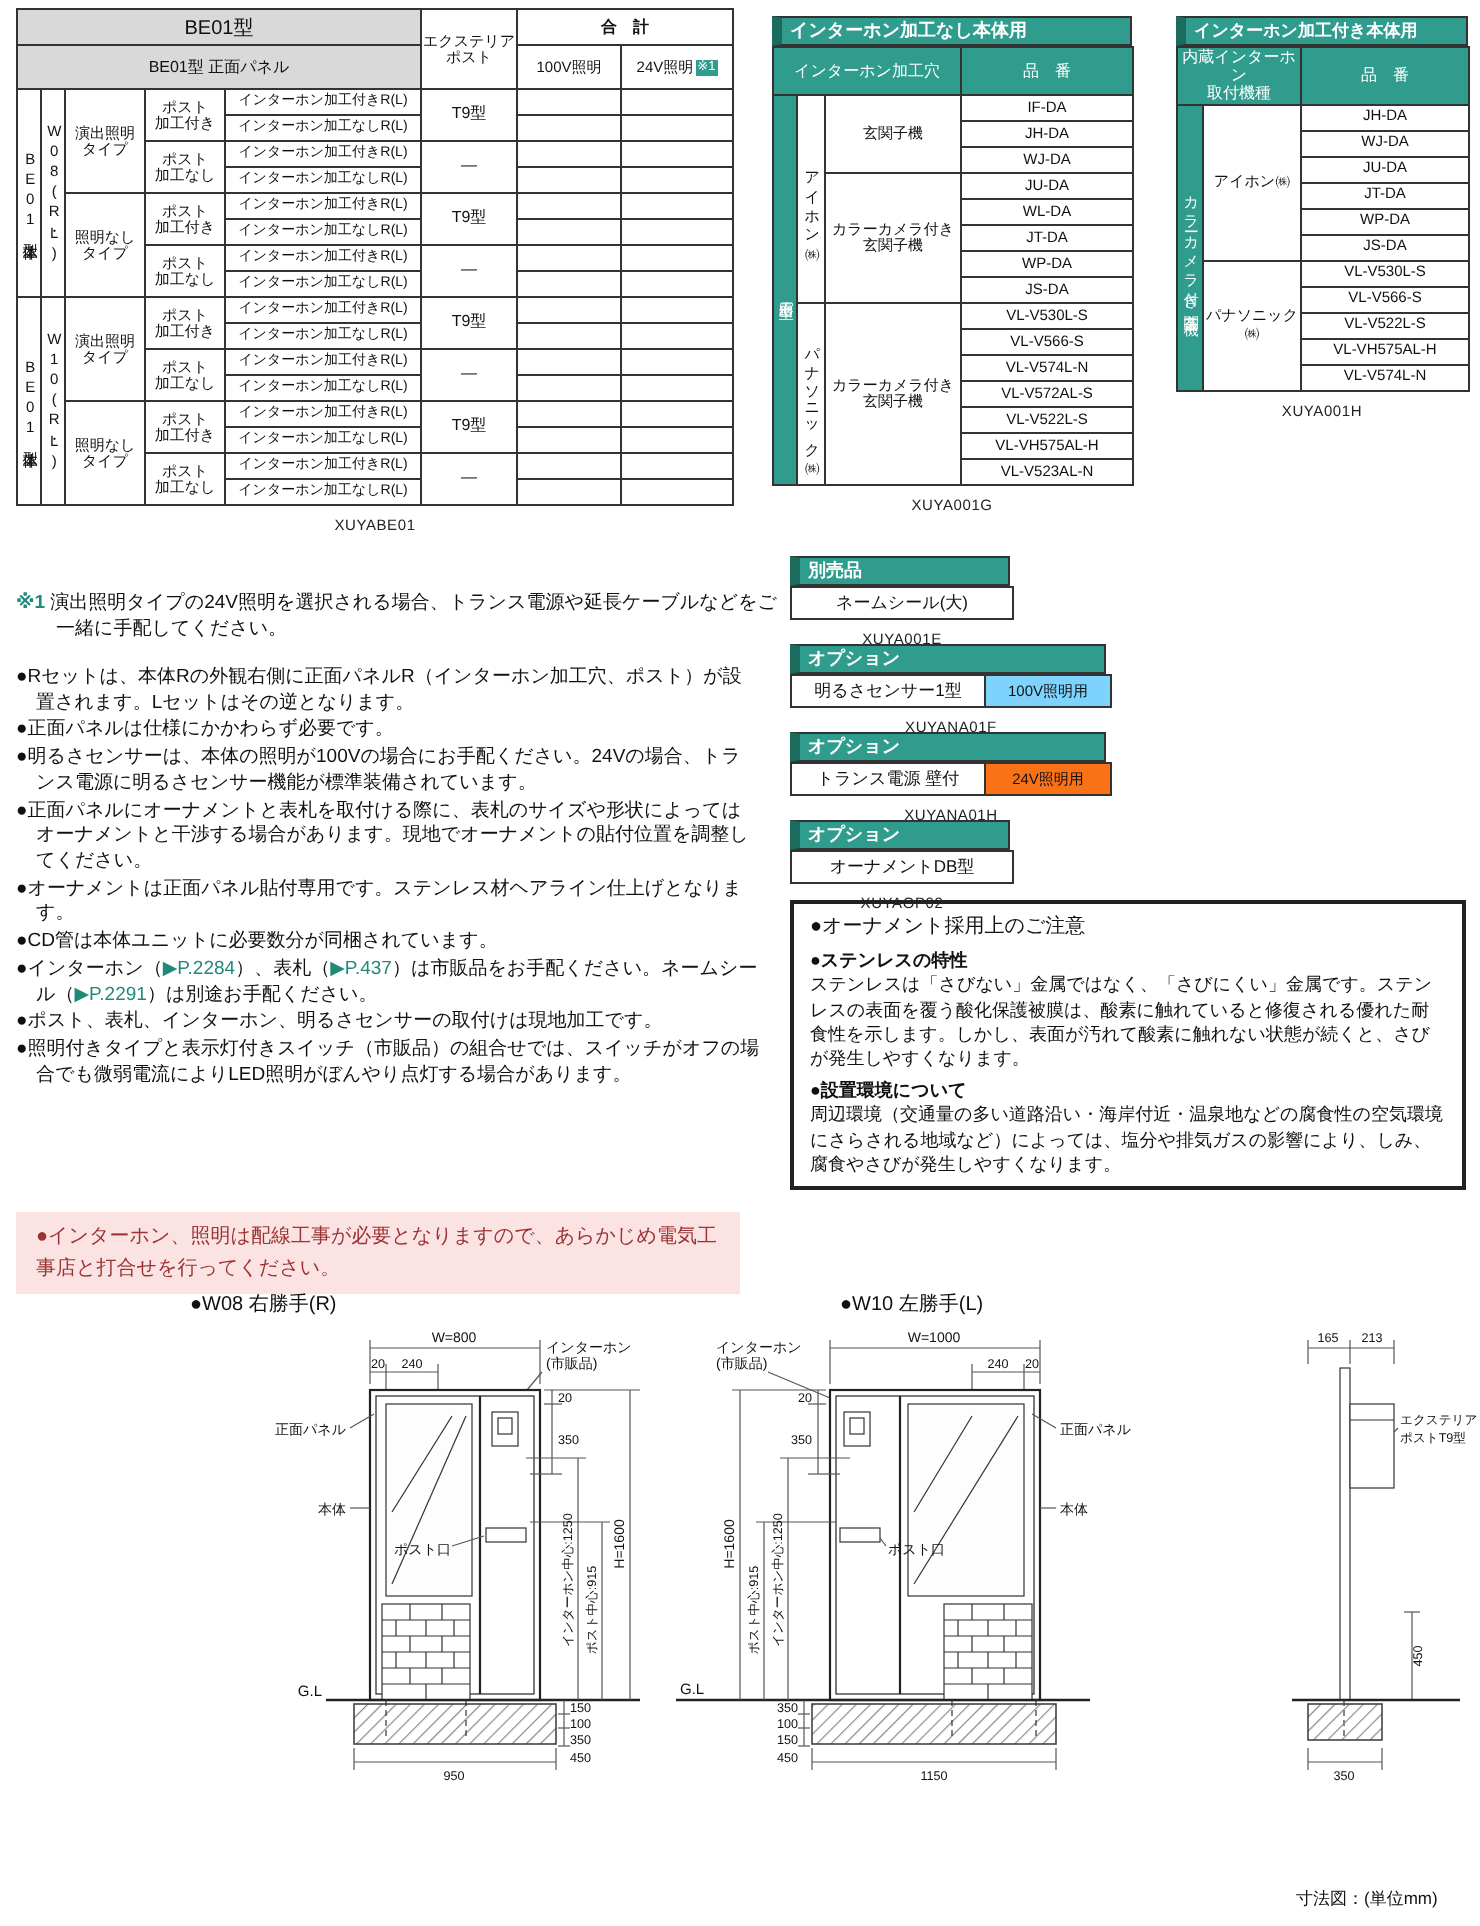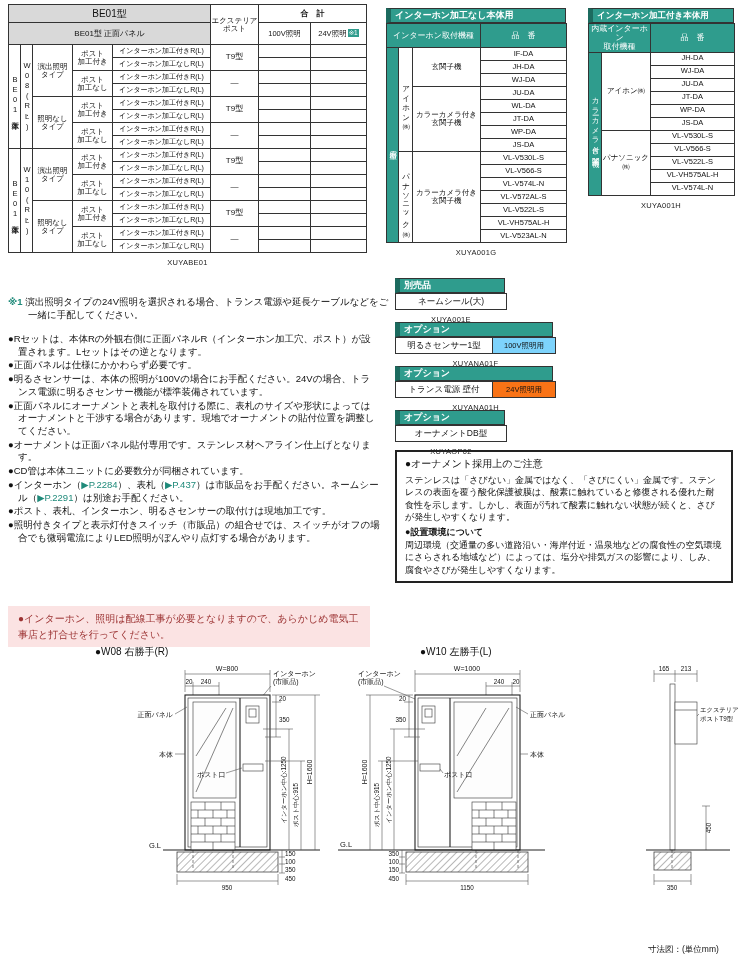--- a/index.html
+++ b/index.html
@@ -226,21 +226,21 @@
     <div class="bar">インターホン加工なし本体用</div>
     <table class="t t2" style="width:180px">
       <colgroup>
           <col style="width:12px">
           <col style="width:14px">
           <col style="width:68px">
           <col style="width:86px">
         </colgroup>
       <tbody>
           <tr style="height:24px">
-        <th colspan="3" class="teal">インターホン取付機種</th>
+        <th colspan="3" class="teal">インターホン加工穴</th>
         <th class="teal">品　番</th>
       </tr>
       <tr>
         <td class="vtext mount" rowspan="15">露出型</td>
         <td class="vtext" rowspan="8">アイホン㈱</td>
         <td rowspan="3">玄関子機</td>
         <td>IF-DA</td>
       </tr>
       <tr>
             <td>JH-DA</td>
@@ -413,20 +413,21 @@
           <tr>
             <td style="width:110px">オーナメントDB型</td>
           </tr>
         </tbody>
       </table>
     <div class="code">XUYAOP02</div>
   </div>
 
   <div class="abs notice" style="left:395px;top:450px">
     <div class="ttl">●オーナメント採用上のご注意</div>
+    <div class="st">●ステンレスの特性</div>
     <div>ステンレスは「さびない」金属ではなく、「さびにくい」金属です。ステンレスの表面を覆う酸化保護被膜は、酸素に触れていると修復される優れた耐食性を示します。しかし、表面が汚れて酸素に触れない状態が続くと、さびが発生しやすくなります。</div>
     <div class="st" style="margin-top:3px">●設置環境について</div>
     <div>周辺環境（交通量の多い道路沿い・海岸付近・温泉地などの腐食性の空気環境にさらされる地域など）によっては、塩分や排気ガスの影響により、しみ、腐食やさびが発生しやすくなります。</div>
   </div>
 
   <div class="abs dtitle" style="left:95px;top:645px">●W08 右勝手(R)</div>
   <div class="abs dtitle" style="left:420px;top:645px">●W10 左勝手(L)</div>
 
   <svg class="abs" style="left:15px;top:660px" width="310" height="252" viewBox="0 0 310 252">
     <defs>

